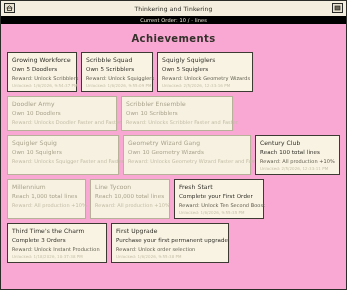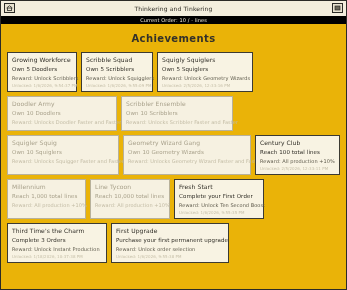--- a/index.html
+++ b/index.html
@@ -78,21 +78,21 @@
     background: #000;
     padding: 0 2px;
     white-space: nowrap;
     letter-spacing: 0.1px;
   }
 
   
   #content {
     flex: 1 1 auto;
     position: relative;
-    background: #eab308;
+    background: #f9a8d4;
     padding: 12px 6px 22px 6px;
     box-sizing: border-box;
     overflow: hidden;
   }
 
   #page-title {
     text-align: center;
     font-size: 10px;
     color: #33312a;
     letter-spacing: 0.4px;

